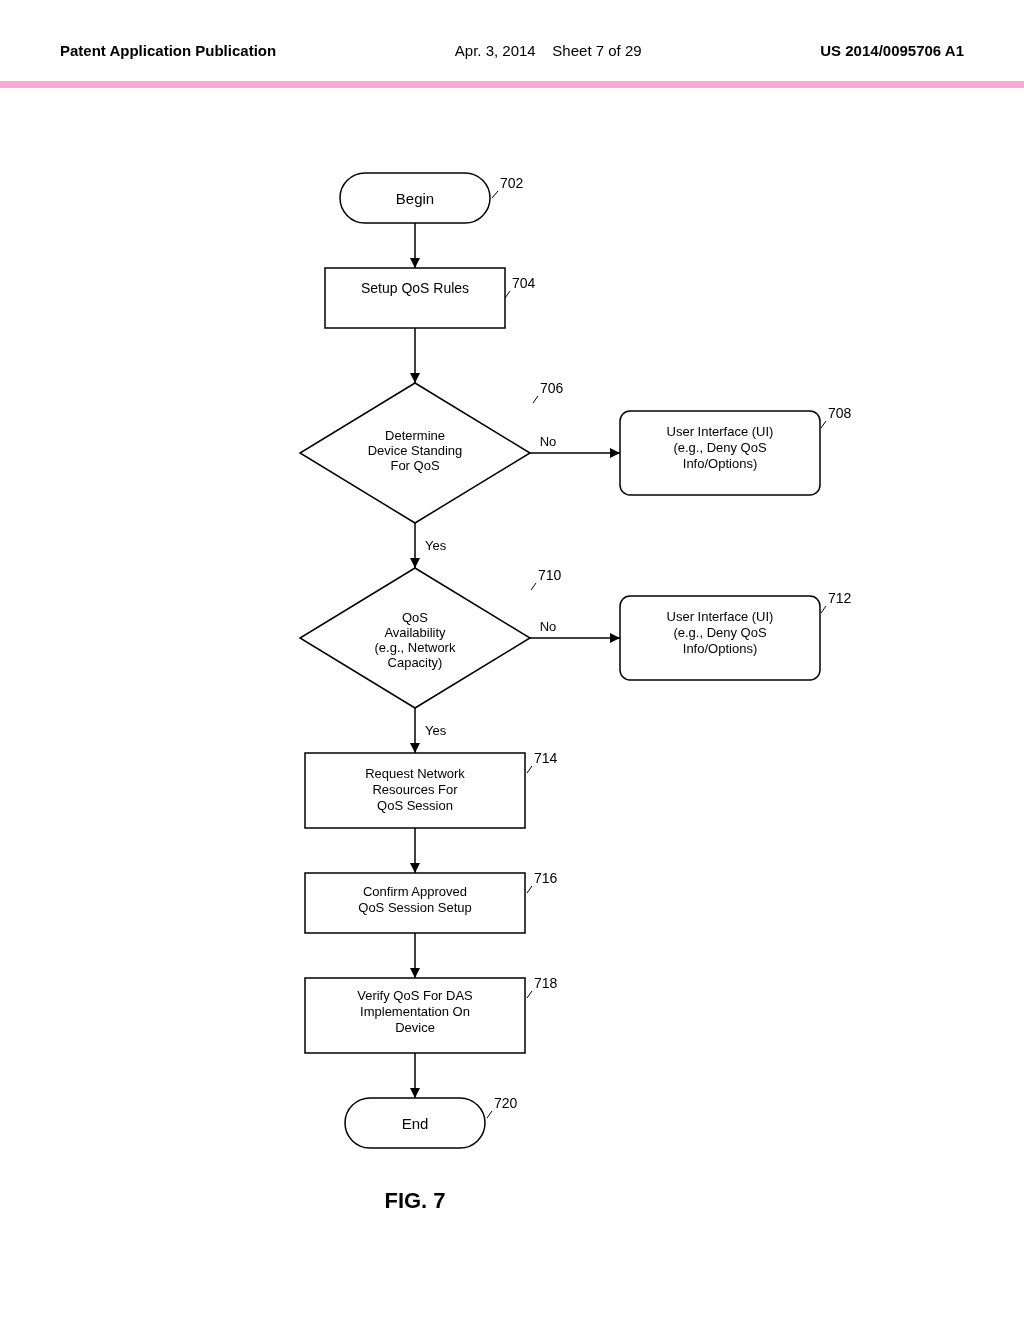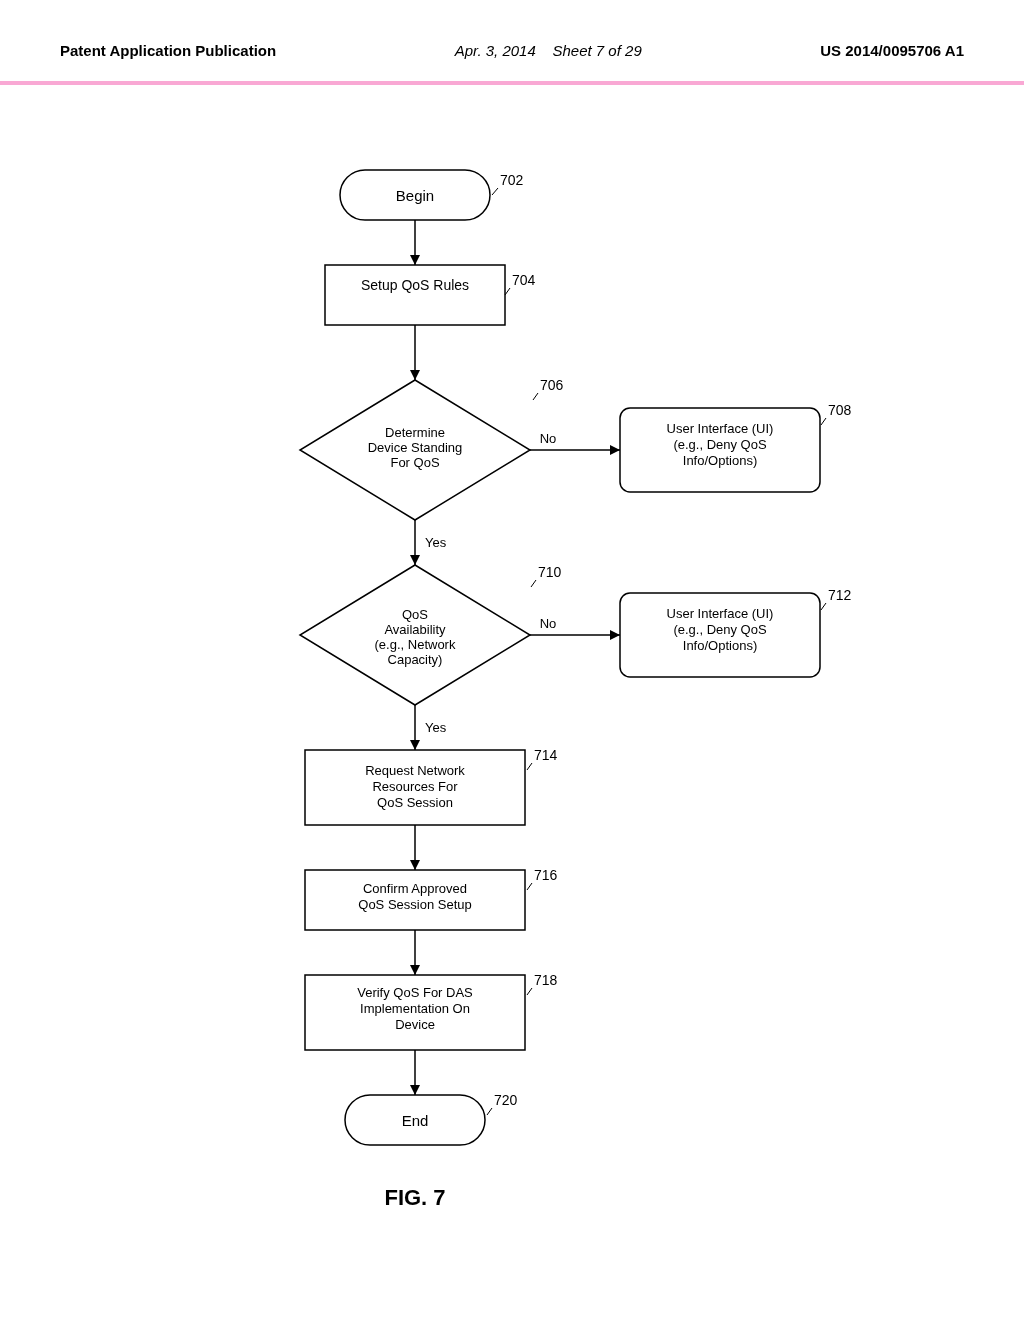--- a/index.html
+++ b/index.html
@@ -15,32 +15,31 @@
       width: 1024px;
       height: 1320px;
       background: #fff;
       position: relative;
     }
     .header {
       display: flex;
       justify-content: space-between;
       align-items: flex-start;
       padding: 40px 60px 20px 60px;
-      border-bottom: 4px solid #f9a8d4;
+      border-bottom: 7px solid #f9a8d4;
     }
     .header-left {
       font-size: 15px;
       font-weight: bold;
       line-height: 1.4;
     }
     .header-center {
       font-size: 15px;
       text-align: center;
       line-height: 1.4;
-      font-style: italic;
     }
     .header-right {
       font-size: 15px;
       font-weight: bold;
       text-align: left;
       line-height: 1.4;
     }
     .diagram-area {
       position: relative;
       width: 100%;

